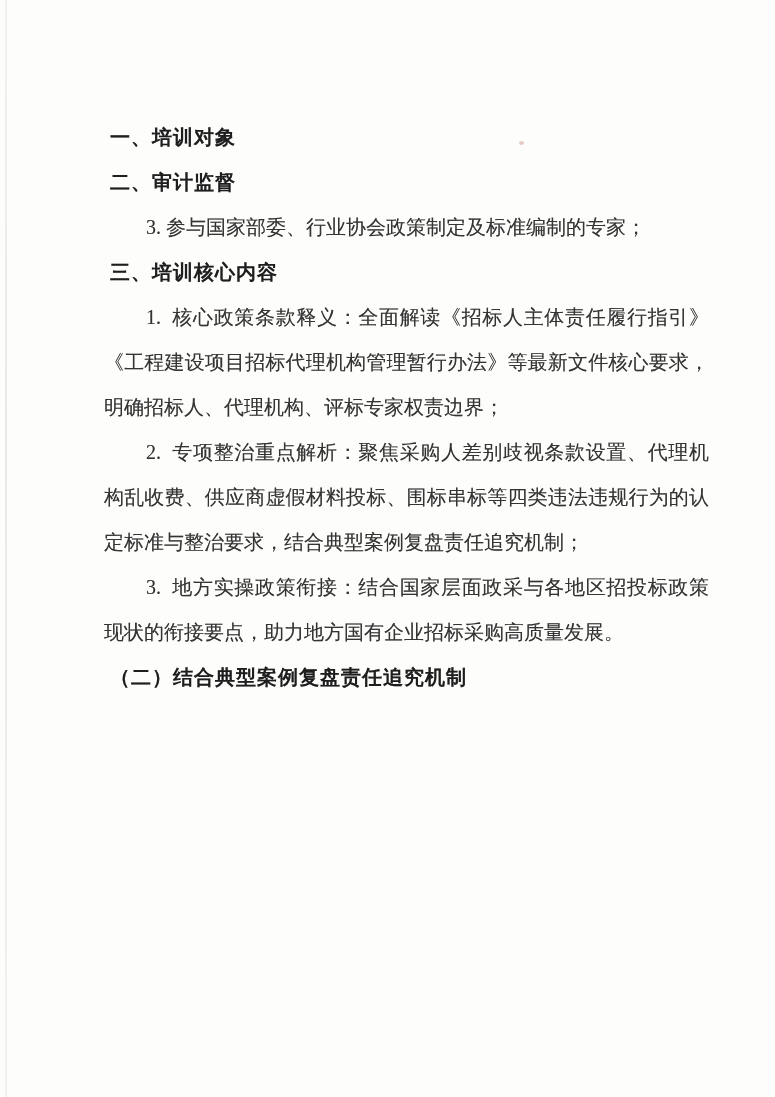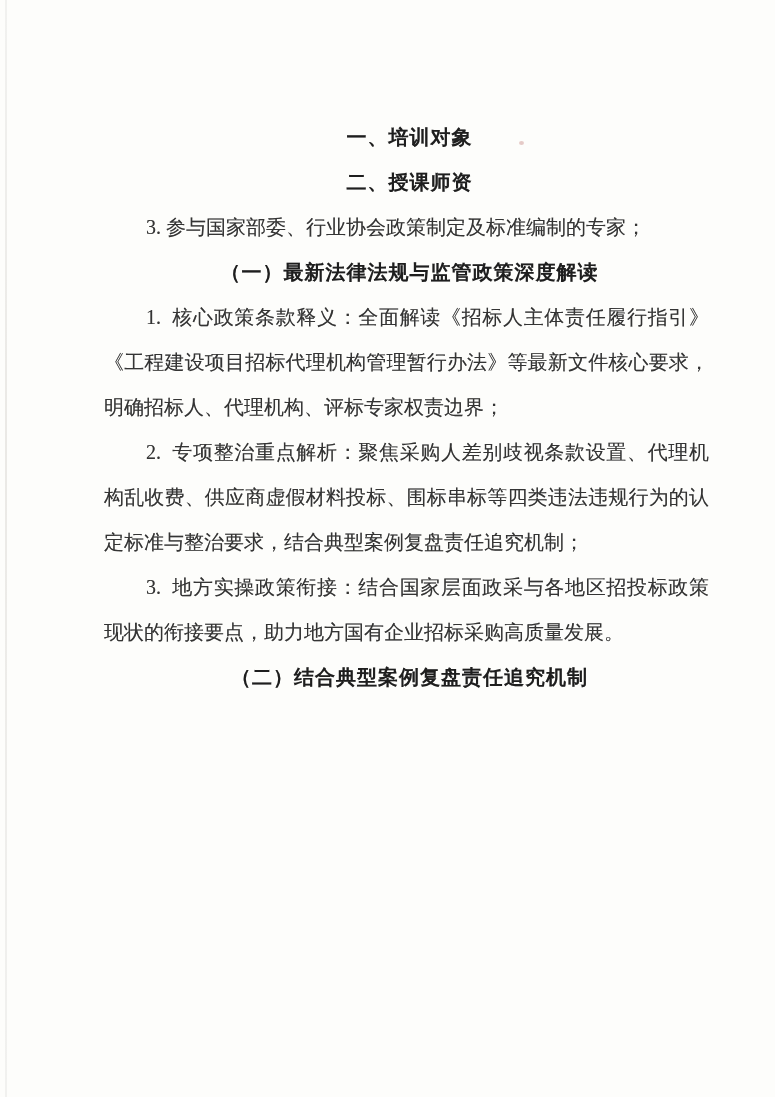--- a/index.html
+++ b/index.html
@@ -53,34 +53,34 @@
     
     text-shadow:0 0 .4px rgba(60,60,60,.45);
   }
   .paragraph{
     text-indent:42px;
   }
   .heading,.subheading{
     font-family:"Liberation Sans","DejaVu Sans",sans-serif;
     font-weight:700;
     color:var(--heading-ink);
-    text-align:center;
+    text-align:left;
     padding-left:6px;
     letter-spacing:1px;
   }
 </style>
 </head>
 <body>
 
 <div class="page">
   <div class="scan-edge"></div>
   <div class="scan-speck"></div>
   <main class="content" id="content">
       <div class="block heading">一、培训对象</div>
-      <div class="block heading">二、授课师资</div>
+      <div class="block heading">二、审计监督</div>
       <div class="block paragraph">3. 参与国家部委、行业协会政策制定及标准编制的专家；</div>
-      <div class="block subheading">（一）最新法律法规与监管政策深度解读</div>
+      <div class="block heading">三、培训核心内容</div>
       <div class="block paragraph">1.&nbsp;&nbsp;核心政策条款释义：全面解读《招标人主体责任履行指引》《工程建设项目招标代理机构管理暂行办法》等最新文件核心要求，明确招标人、代理机构、评标专家权责边界；</div>
       <div class="block paragraph">2.&nbsp;&nbsp;专项整治重点解析：聚焦采购人差别歧视条款设置、代理机构乱收费、供应商虚假材料投标、围标串标等四类违法违规行为的认定标准与整治要求，结合典型案例复盘责任追究机制；</div>
       <div class="block paragraph">3.&nbsp;&nbsp;地方实操政策衔接：结合国家层面政采与各地区招投标政策现状的衔接要点，助力地方国有企业招标采购高质量发展。</div>
       <div class="block subheading">（二）结合典型案例复盘责任追究机制</div>
     </main>
 </div>
 
 </body></html>

